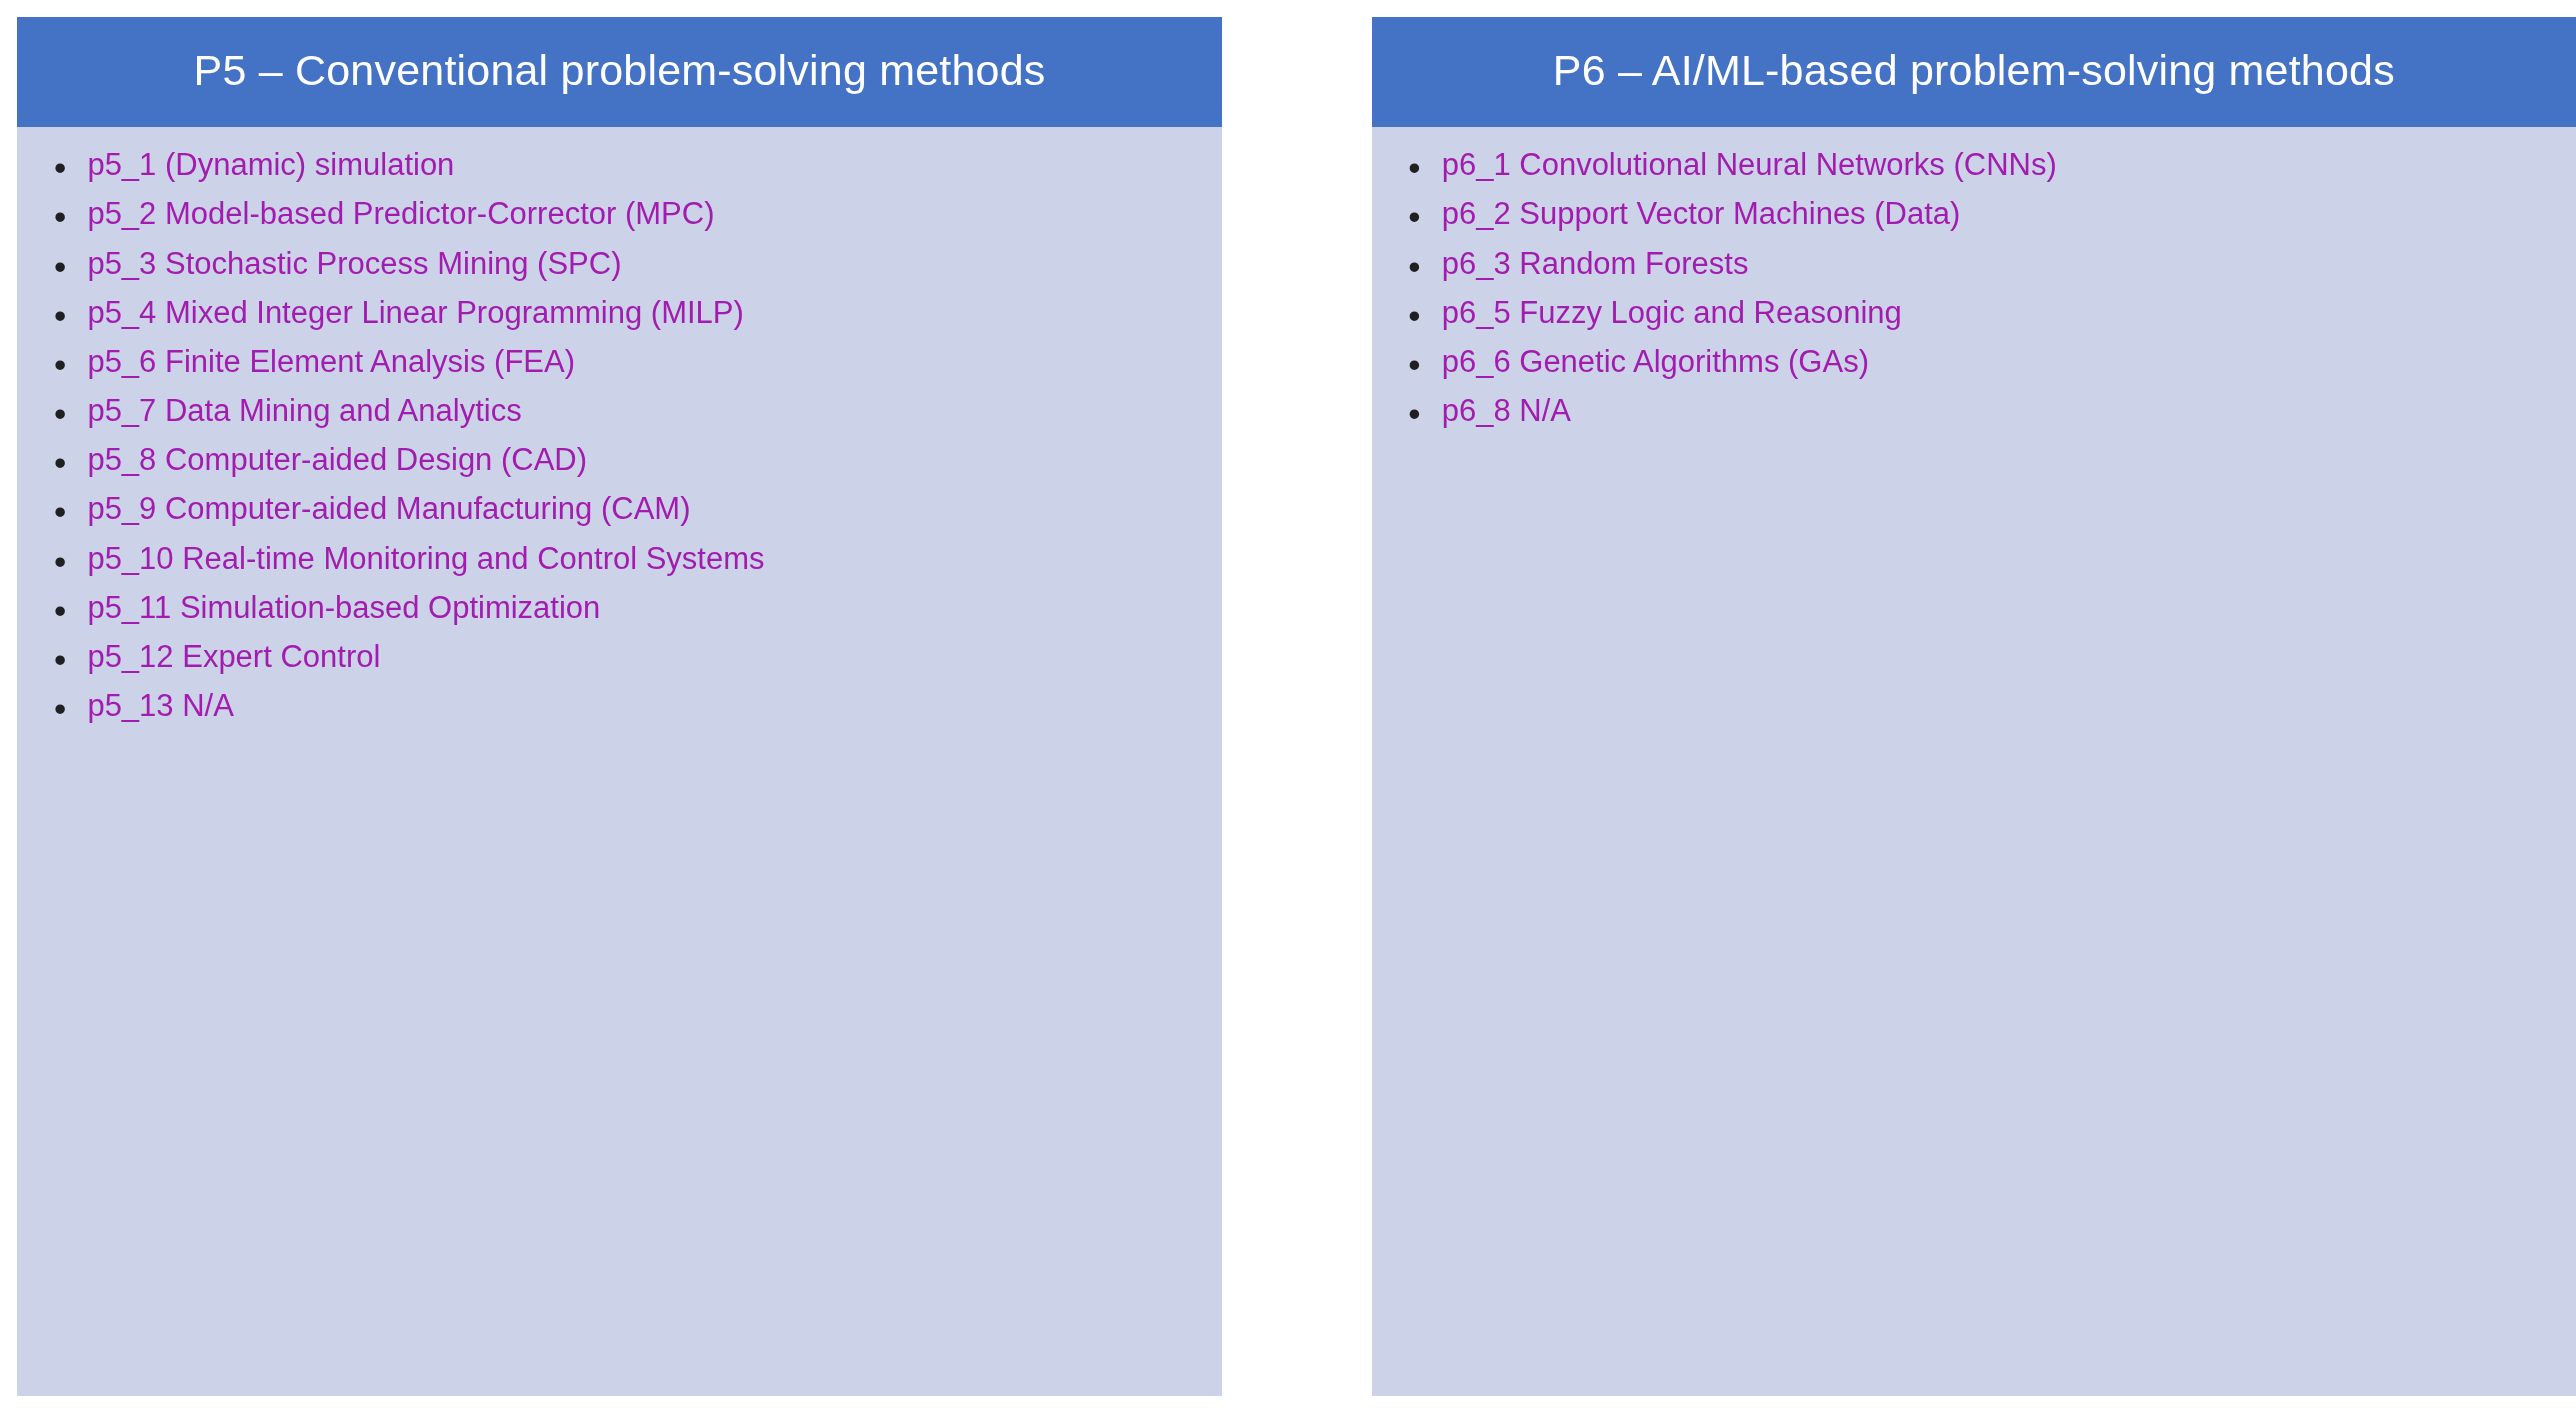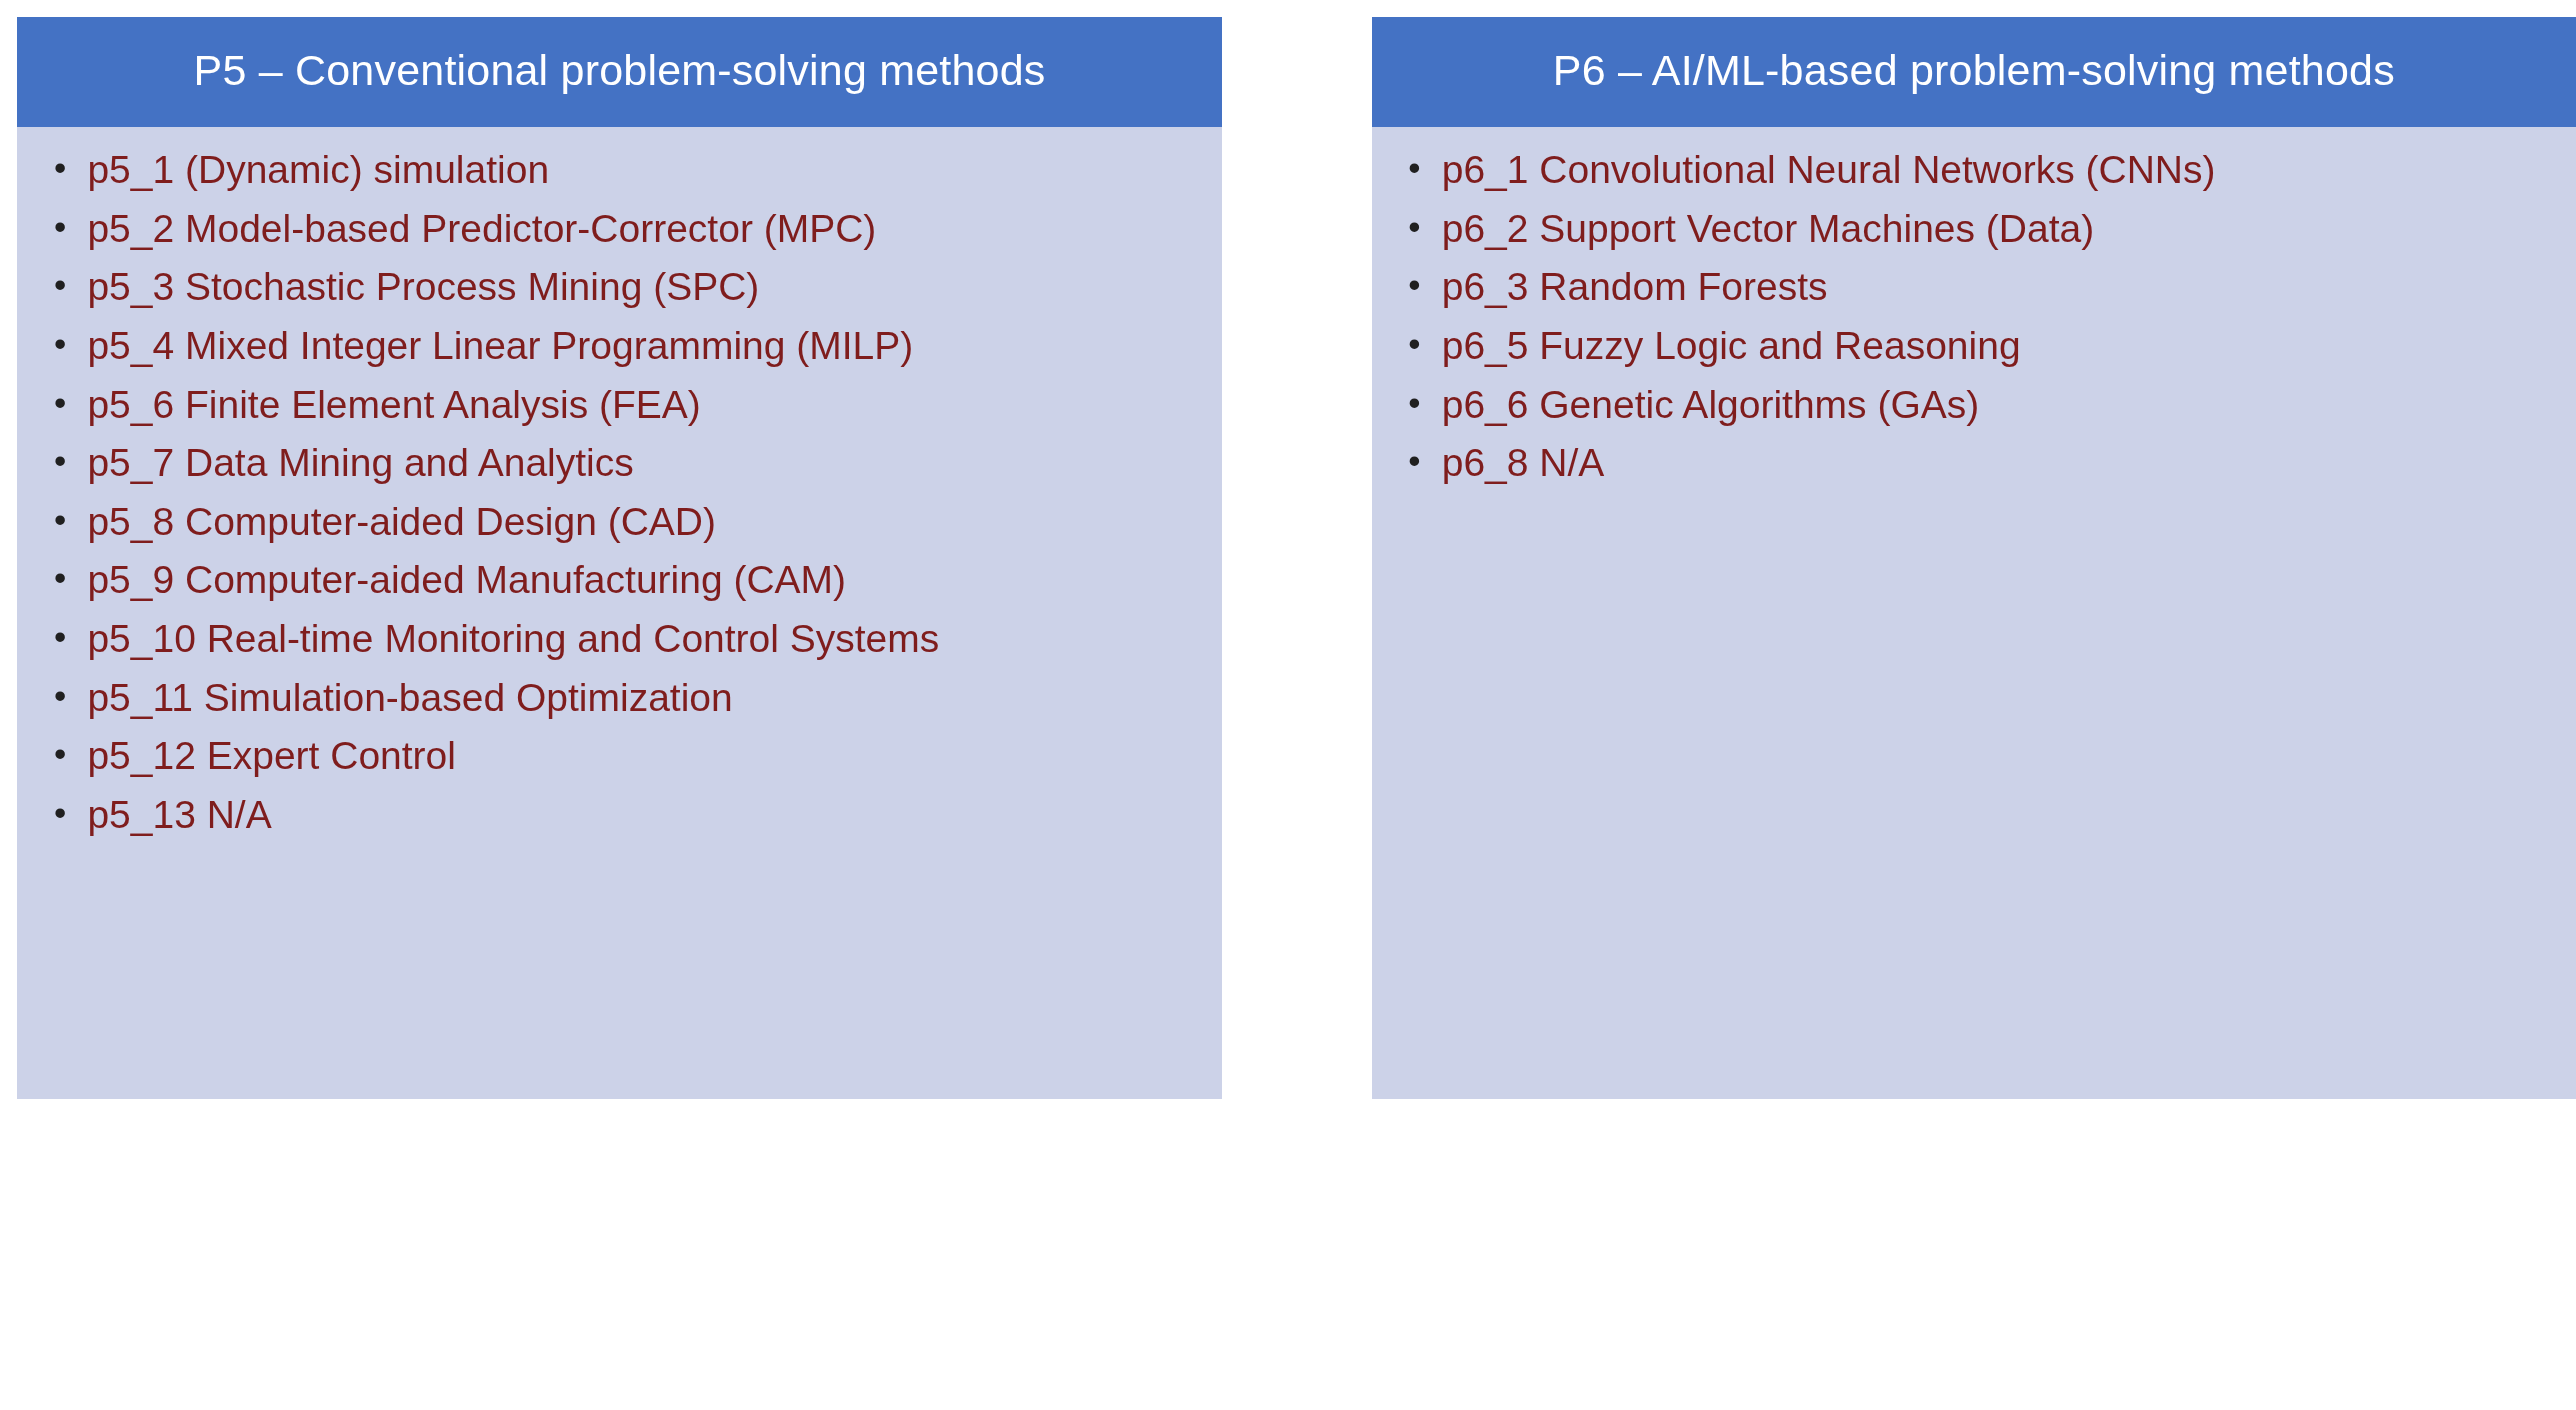--- a/index.html
+++ b/index.html
@@ -9,21 +9,21 @@
   }
   body {
     width: 2576px;
     height: 1410px;
     font-family: "Liberation Sans", sans-serif;
     overflow: hidden;
   }
   .board {
     position: relative;
     width: 2576px;
-    height: 1099px;
+    height: 1396px;
     box-sizing: border-box;
     padding: 17.4px 0 0 0;
     display: flex;
     gap: 150px;
     padding-left: 17.4px;
     border-radius: 10px;
   }
   .panel {
     width: 1208px;
     background: #ccd2e8;
@@ -46,22 +46,22 @@
     padding: 20.5px 24px 24px 24px;
     box-sizing: border-box;
   }
   ul.items {
     list-style: none;
     margin: 0;
     padding: 0;
   }
   ul.items li {
     position: relative;
-    color: #7f1d1d;
-    font-size: 39px;
+    color: #a21caf;
+    font-size: 31px;
     line-height: 1.18;
     padding: 0 0 12.6px 46px;
     word-wrap: break-word;
   }
   ul.items li::before {
     content: "\2022";
     position: absolute;
     left: 12.6px;
     top: 0;
     font-size: 35px;

